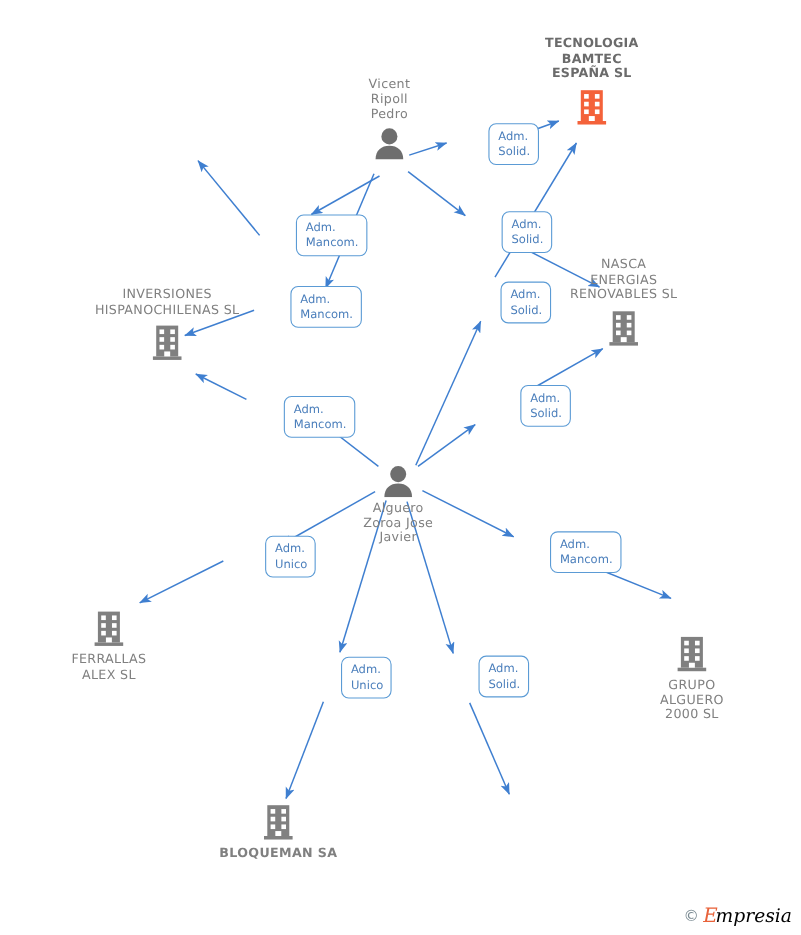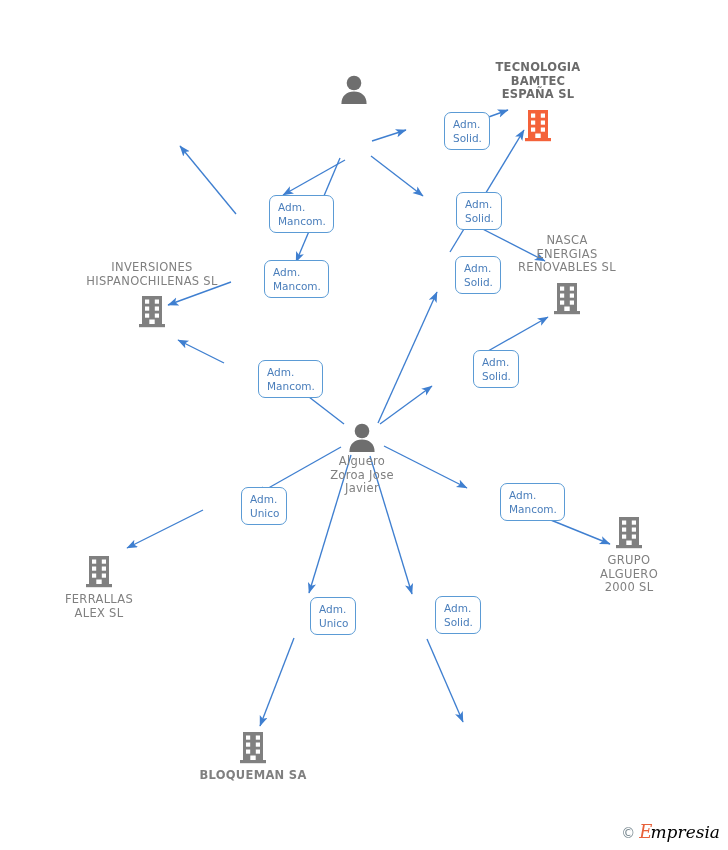--- a/index.html
+++ b/index.html
@@ -108,21 +108,21 @@
       <path d="M294,638 L260,726"></path>
 
       <path d="M370,456 L412,594" marker-end=""></path>
       <path d="M427,639 L463,722"></path>
 
       <path d="M384,446 L467,488" marker-end=""></path>
       <path d="M531,512 L610,544"></path>
     </g>
   </svg>
 
-  <div class="node company highlight" style="left:463px;top:33px;width:150px;margin-top:28px;">
+  <div class="node company highlight" style="left:463px;top:33px;width:150px;">
     <div class="label">
       <div>TECNOLOGIA</div>
       <div>BAMTEC</div>
       <div>ESPAÑA SL</div>
     </div>
     <svg class="ico" width="28" height="34" viewBox="0 0 28 34" style="margin-top:6px;">
       <rect x="4" y="2" width="20" height="28" fill="#f4623a"></rect>
       <rect x="1" y="30" width="26" height="3.2" fill="#f4623a"></rect>
       <g fill="#ffffff">
         <rect x="7" y="5.5" width="4.2" height="4.2"></rect>
@@ -191,21 +191,21 @@
         <rect x="16.8" y="19.5" width="4.2" height="4.2"></rect>
         <rect x="11.3" y="25.5" width="5.4" height="4.5"></rect>
       </g>
     </svg>
     <div class="label" style="margin-top:5px;">
       <div>FERRALLAS</div>
       <div>ALEX SL</div>
     </div>
   </div>
 
-  <div class="node company" style="left:569px;top:515px;width:120px;">
+  <div class="node company" style="left:569px;top:577px;width:120px;">
     <svg class="ico" width="28" height="34" viewBox="0 0 28 34">
       <rect x="4" y="2" width="20" height="28" fill="#808080"></rect>
       <rect x="1" y="30" width="26" height="3.2" fill="#808080"></rect>
       <g fill="#ffffff">
         <rect x="7" y="5.5" width="4.2" height="4.2"></rect>
         <rect x="16.8" y="5.5" width="4.2" height="4.2"></rect>
         <rect x="7" y="12.5" width="4.2" height="4.2"></rect>
         <rect x="16.8" y="12.5" width="4.2" height="4.2"></rect>
         <rect x="7" y="19.5" width="4.2" height="4.2"></rect>
         <rect x="16.8" y="19.5" width="4.2" height="4.2"></rect>
@@ -233,20 +233,25 @@
         <rect x="11.3" y="25.5" width="5.4" height="4.5"></rect>
       </g>
     </svg>
     <div class="label" style="margin-top:5px;">
       <div>BLOQUEMAN SA</div>
     </div>
   </div>
 
 
   <div class="node person" style="left:294px;top:70px;width:120px;">
+    <div class="label" style="text-align:center;">
+      <div>Vicent</div>
+      <div>Ripoll</div>
+      <div>Pedro</div>
+    </div>
     <svg class="ico" width="32" height="30" viewBox="0 0 32 30" style="margin-top:4px;">
       <circle cx="16" cy="9" r="7.3" fill="#6e6e6e"></circle>
       <path d="M3.4,30 C3.4,21.8 8.8,17.6 16,17.6 C23.2,17.6 28.6,21.8 28.6,30 Z" fill="#6e6e6e"></path>
     </svg>
   </div>
 
   <div class="node person" style="left:302px;top:422px;width:120px;">
     <svg class="ico" width="32" height="30" viewBox="0 0 32 30">
       <circle cx="16" cy="9" r="7.3" fill="#6e6e6e"></circle>
       <path d="M3.4,30 C3.4,21.8 8.8,17.6 16,17.6 C23.2,17.6 28.6,21.8 28.6,30 Z" fill="#6e6e6e"></path>

